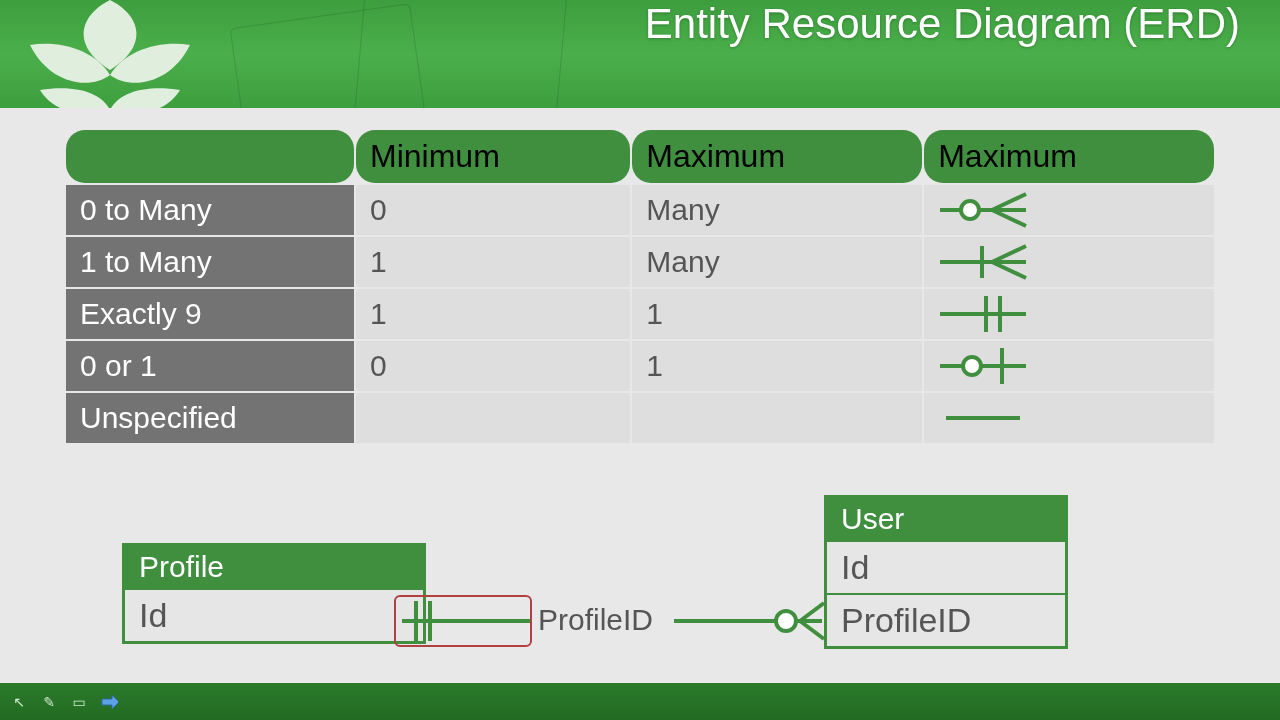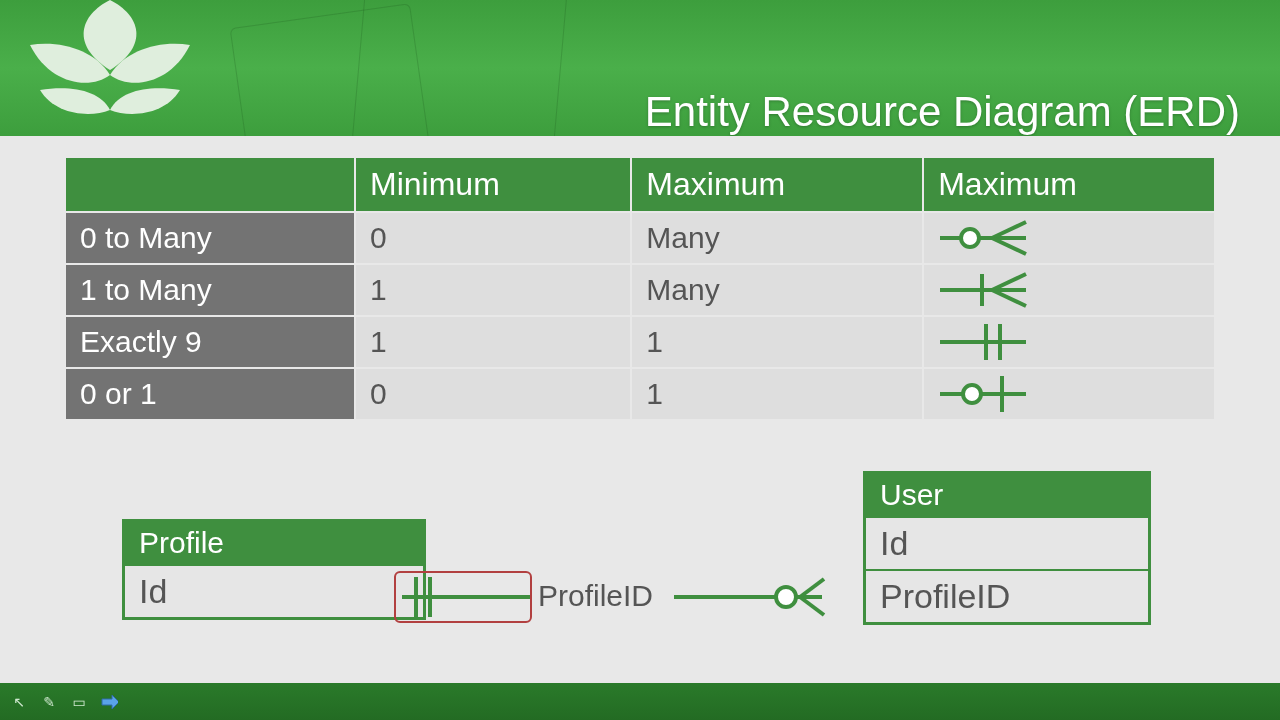--- a/index.html
+++ b/index.html
@@ -5,26 +5,26 @@
   * { box-sizing: border-box; margin: 0; padding: 0; }
   body {
     width: 1280px;
     height: 720px;
     font-family: 'Segoe UI', Tahoma, sans-serif;
     background: #e8e8e8;
     overflow: hidden;
     position: relative;
   }
   .header {
-    height: 136px;
+    height: 108px;
     background: linear-gradient(180deg, #3d9e3d 0%, #4aaf4a 50%, #3d9e3d 100%);
     position: relative;
     overflow: hidden;
     display: flex;
-    align-items: flex-end;
+    align-items: flex-start;
     justify-content: flex-end;
     padding-right: 40px;
   }
   .header::before, .header::after {
     content: '';
     position: absolute;
     border: 1px solid rgba(30,90,30,0.25);
     border-radius: 6px;
   }
   .header::before { left: 240px; top: 15px; width: 180px; height: 160px; transform: rotate(-8deg); }
@@ -53,22 +53,23 @@
     border-spacing: 2px;
     font-size: 30px;
   }
   th, td {
     padding: 8px 14px;
     text-align: left;
     font-weight: 400;
   }
   thead th {
     background: #3f8f3f;
-    color: #ffffff;
+    color: #000000;
     font-size: 32px;
+    border-radius: 19px;
   }
   thead th:first-child { background: #3f8f3f; }
   tbody th {
     background: #737373;
     color: #fff;
     width: 288px;
   }
   tbody td {
     background: #dedede;
     color: #555;
@@ -98,21 +99,21 @@
     padding: 4px 14px;
   }
   .entity .e-row {
     background: #e6e6e6;
     color: #555;
     font-size: 34px;
     padding: 6px 14px;
     border-top: 2px solid #3f8f3f;
   }
   .profile { left: 58px; top: 48px; width: 304px; }
-  .user    { left: 799px; top: 0; width: 288px; }
+  .user    { left: 760px; top: 0; width: 244px; }
   .highlight-box {
     position: absolute;
     border: 2px solid #b24040;
     border-radius: 6px;
     left: 330px;
     top: 100px;
     width: 138px;
     height: 52px;
   }
   .rel-label {
@@ -210,20 +211,30 @@
         </tr>
         <tr>
           <th>0 or 1</th>
           <td>0</td>
           <td>1</td>
           <td class="sym">
             <svg width="90" height="44">
               <line x1="2" y1="22" x2="88" y2="22" stroke="#3f8f3f" stroke-width="4"></line>
               <circle cx="34" cy="22" r="9" fill="#fff" stroke="#3f8f3f" stroke-width="4"></circle>
               <line x1="64" y1="4" x2="64" y2="40" stroke="#3f8f3f" stroke-width="4"></line>
+            </svg>
+          </td>
+        </tr>
+        <tr>
+          <th>Unspecified</th>
+          <td></td>
+          <td></td>
+          <td class="sym">
+            <svg width="90" height="44">
+              <line x1="8" y1="22" x2="82" y2="22" stroke="#3f8f3f" stroke-width="4"></line>
             </svg>
           </td>
         </tr>
       </tbody>
   </table>
 
   <div class="erd">
     <div class="entity profile">
       <div class="e-head">Profile</div>
       <div class="e-row">Id</div>

